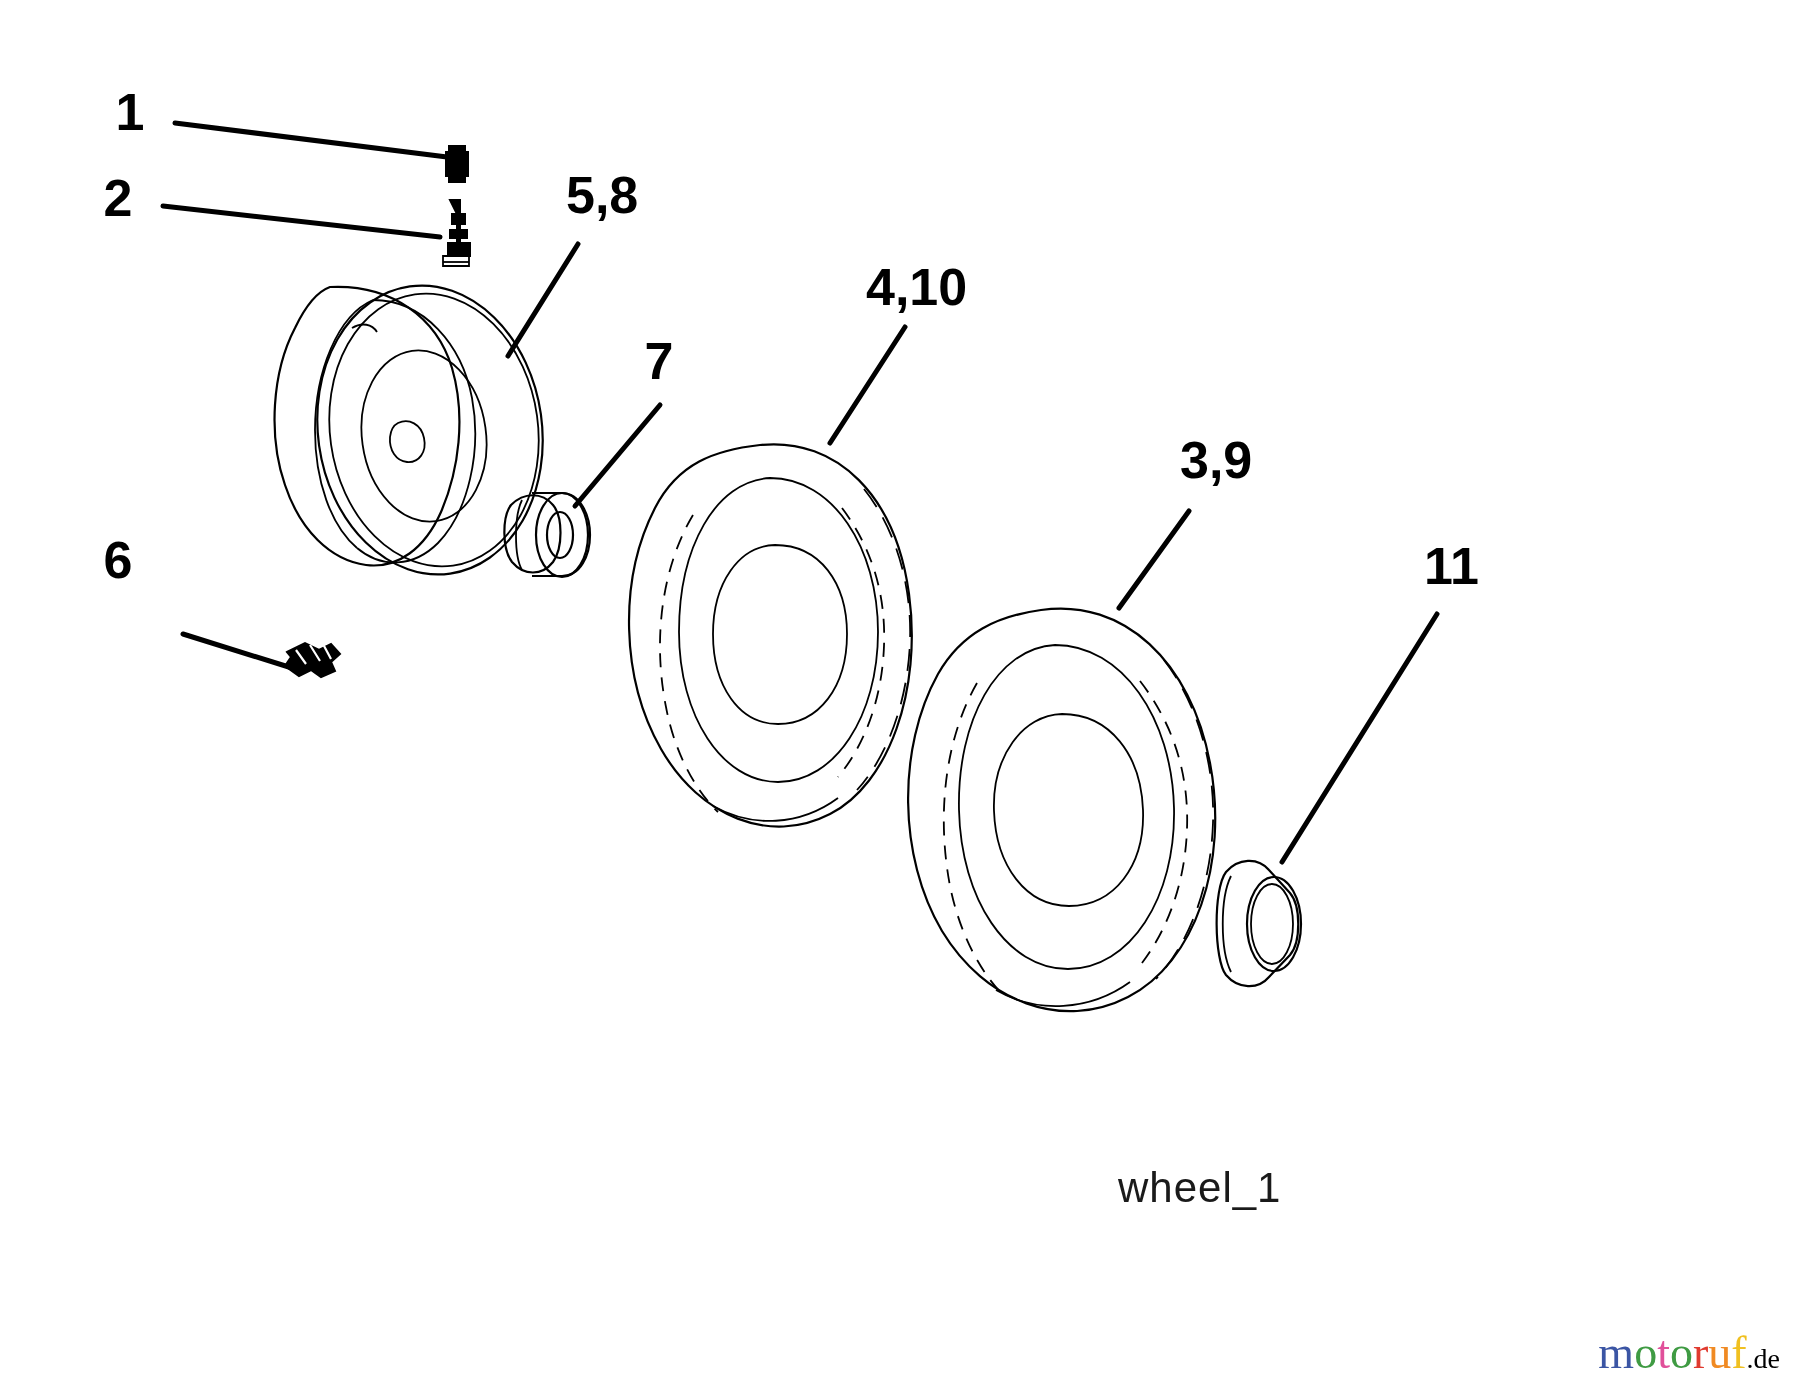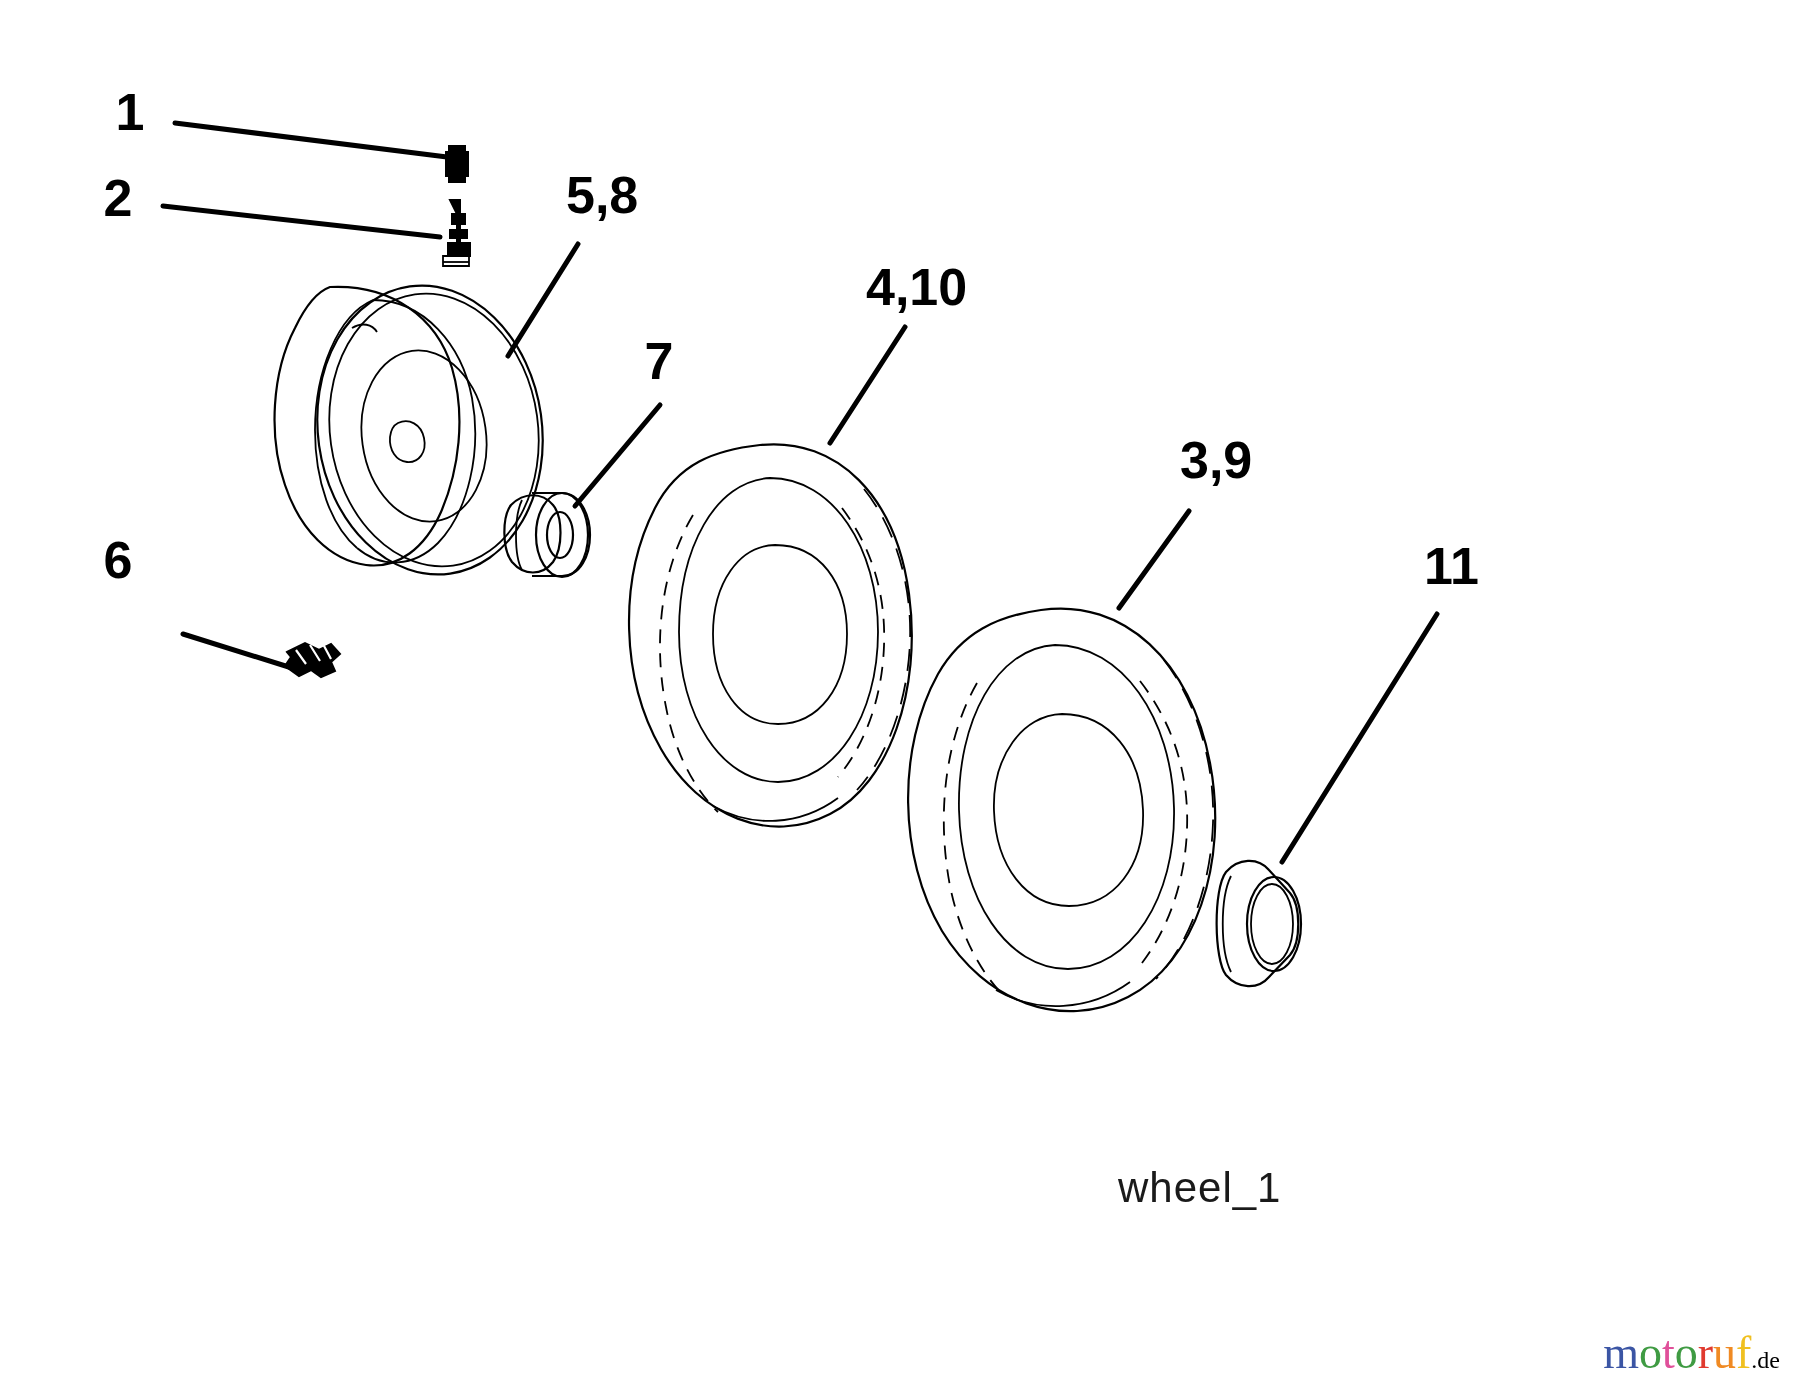--- a/index.html
+++ b/index.html
@@ -25,21 +25,21 @@
     letter-spacing:1px;
   }
   .leader{stroke:#000;stroke-width:5;fill:none;stroke-linecap:round;}
   .outline{stroke:#000;stroke-width:2.2;fill:none;}
   .outline-thin{stroke:#000;stroke-width:1.8;fill:none;}
   .outline-dash{stroke:#000;stroke-width:1.8;fill:none;stroke-dasharray:22 12;}
   .outline-dash2{stroke:#000;stroke-width:1.8;fill:none;stroke-dasharray:14 10;}
   .solidpart{stroke:#000;stroke-width:2;fill:#000;}
   .watermark{position:absolute;right:20px;bottom:10px;}
   .wm-text{font-family:"Liberation Serif", serif;font-size:46px;font-weight:normal;}
-  .wm-de{font-family:"Liberation Serif", serif;font-size:24px;fill:#777;}
+  .wm-de{font-family:"Liberation Serif", serif;font-size:28px;fill:#777;}
 </style>
 </head>
 <body>
 
 <div id="diagram-root">
   <svg id="parts-svg" viewBox="0 0 1800 1389" xmlns="http://www.w3.org/2000/svg">
 
     <g>
 
       <path class="outline" d="M 330 287

